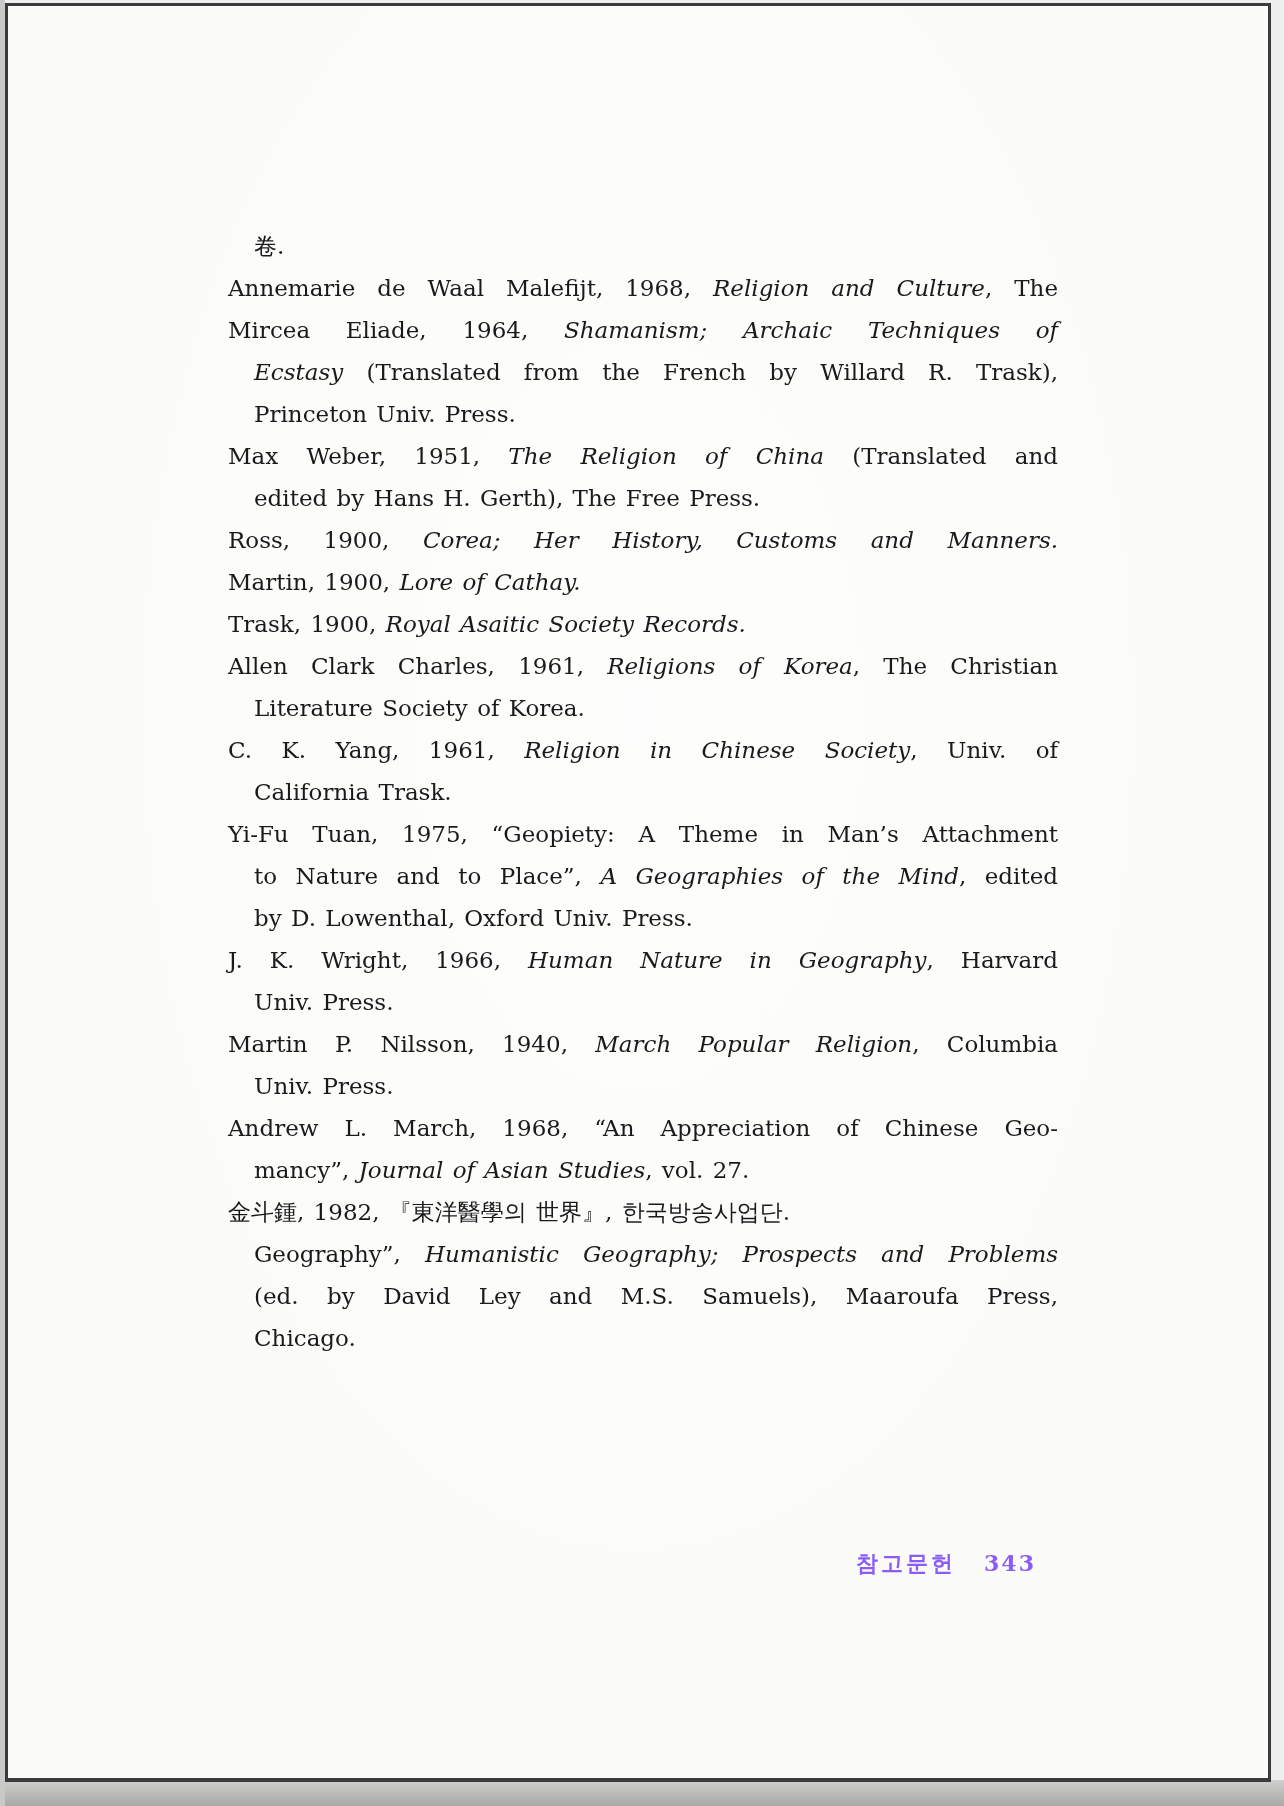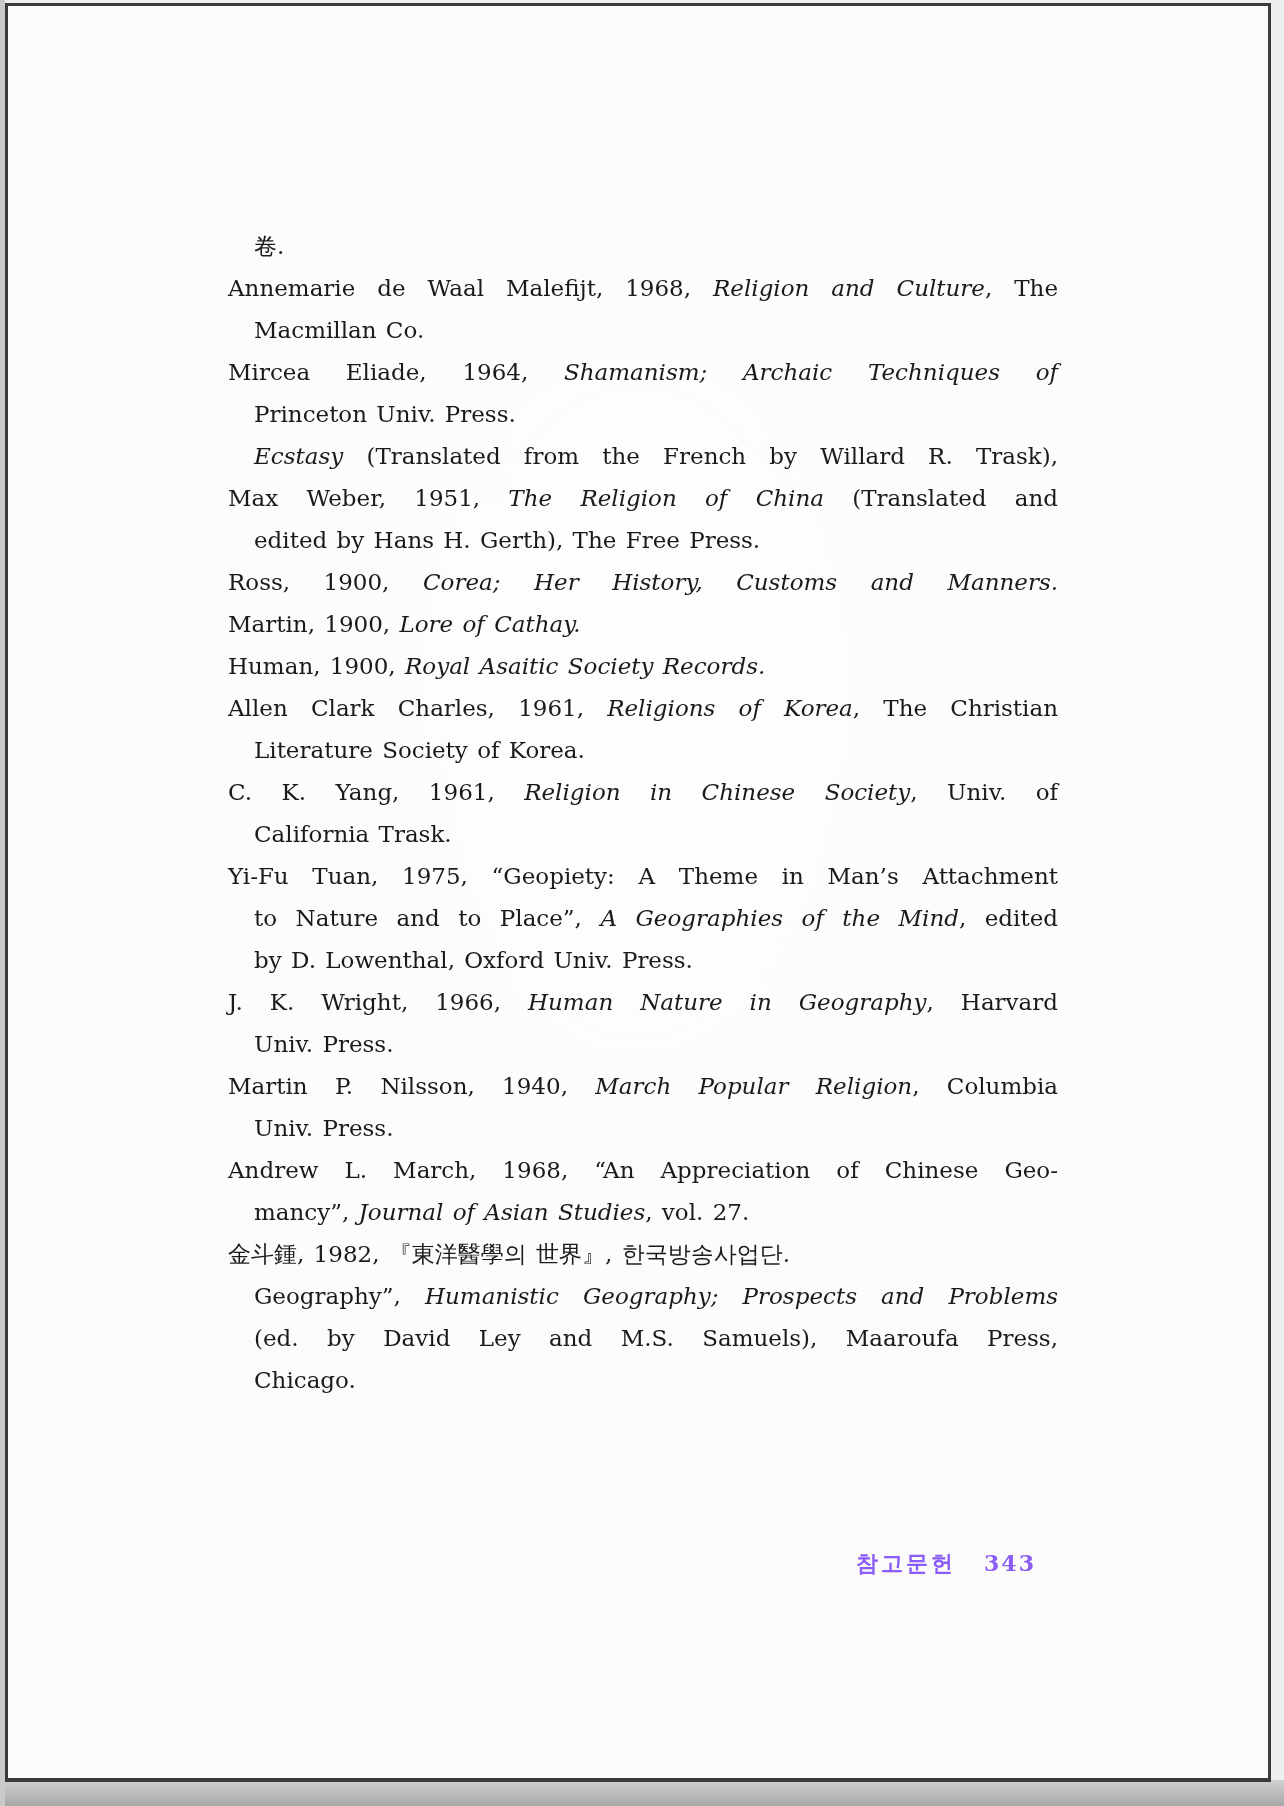--- a/index.html
+++ b/index.html
@@ -87,39 +87,38 @@
   <div class="scan-strip-left"></div>
 
   <div class="page-frame"></div>
 
   <div class="text-block">
       <div>
         <div class="ref-line indent"><span>卷.</span></div>
       </div>
       <div>
         <div class="ref-line justify"><span>Annemarie de Waal Malefijt, 1968, </span><i>Religion and Culture</i><span>, The</span></div>
-        <div class="ref-line indent"><span>Macmillan Co.</span></div>
       </div>
       <div>
         <div class="ref-line justify"><span>Mircea Eliade, 1964, </span><i>Shamanism; Archaic Techniques of</i></div>
+        <div class="ref-line indent justify"><i>Ecstasy</i><span> (Translated from the French by Willard R. Trask),</span></div>
         <div class="ref-line indent"><span>Princeton Univ. Press.</span></div>
-        <div class="ref-line indent justify"><i>Ecstasy</i><span> (Translated from the French by Willard R. Trask),</span></div>
       </div>
       <div>
         <div class="ref-line justify"><span>Max Weber, 1951, </span><i>The Religion of China</i><span> (Translated and</span></div>
         <div class="ref-line indent"><span>edited by Hans H. Gerth), The Free Press.</span></div>
       </div>
       <div>
         <div class="ref-line justify"><span>Ross, 1900, </span><i>Corea; Her History, Customs and Manners.</i></div>
       </div>
       <div>
         <div class="ref-line"><span>Martin, 1900, </span><i>Lore of Cathay.</i></div>
       </div>
       <div>
-        <div class="ref-line"><span>Human, 1900, </span><i>Royal Asaitic Society Records.</i></div>
+        <div class="ref-line"><span>Trask, 1900, </span><i>Royal Asaitic Society Records.</i></div>
       </div>
       <div>
         <div class="ref-line justify"><span>Allen Clark Charles, 1961, </span><i>Religions of Korea</i><span>, The Christian</span></div>
         <div class="ref-line indent"><span>Literature Society of Korea.</span></div>
       </div>
       <div>
         <div class="ref-line justify"><span>C. K. Yang, 1961, </span><i>Religion in Chinese Society</i><span>, Univ. of</span></div>
         <div class="ref-line indent"><span>California Trask.</span></div>
       </div>
       <div>

